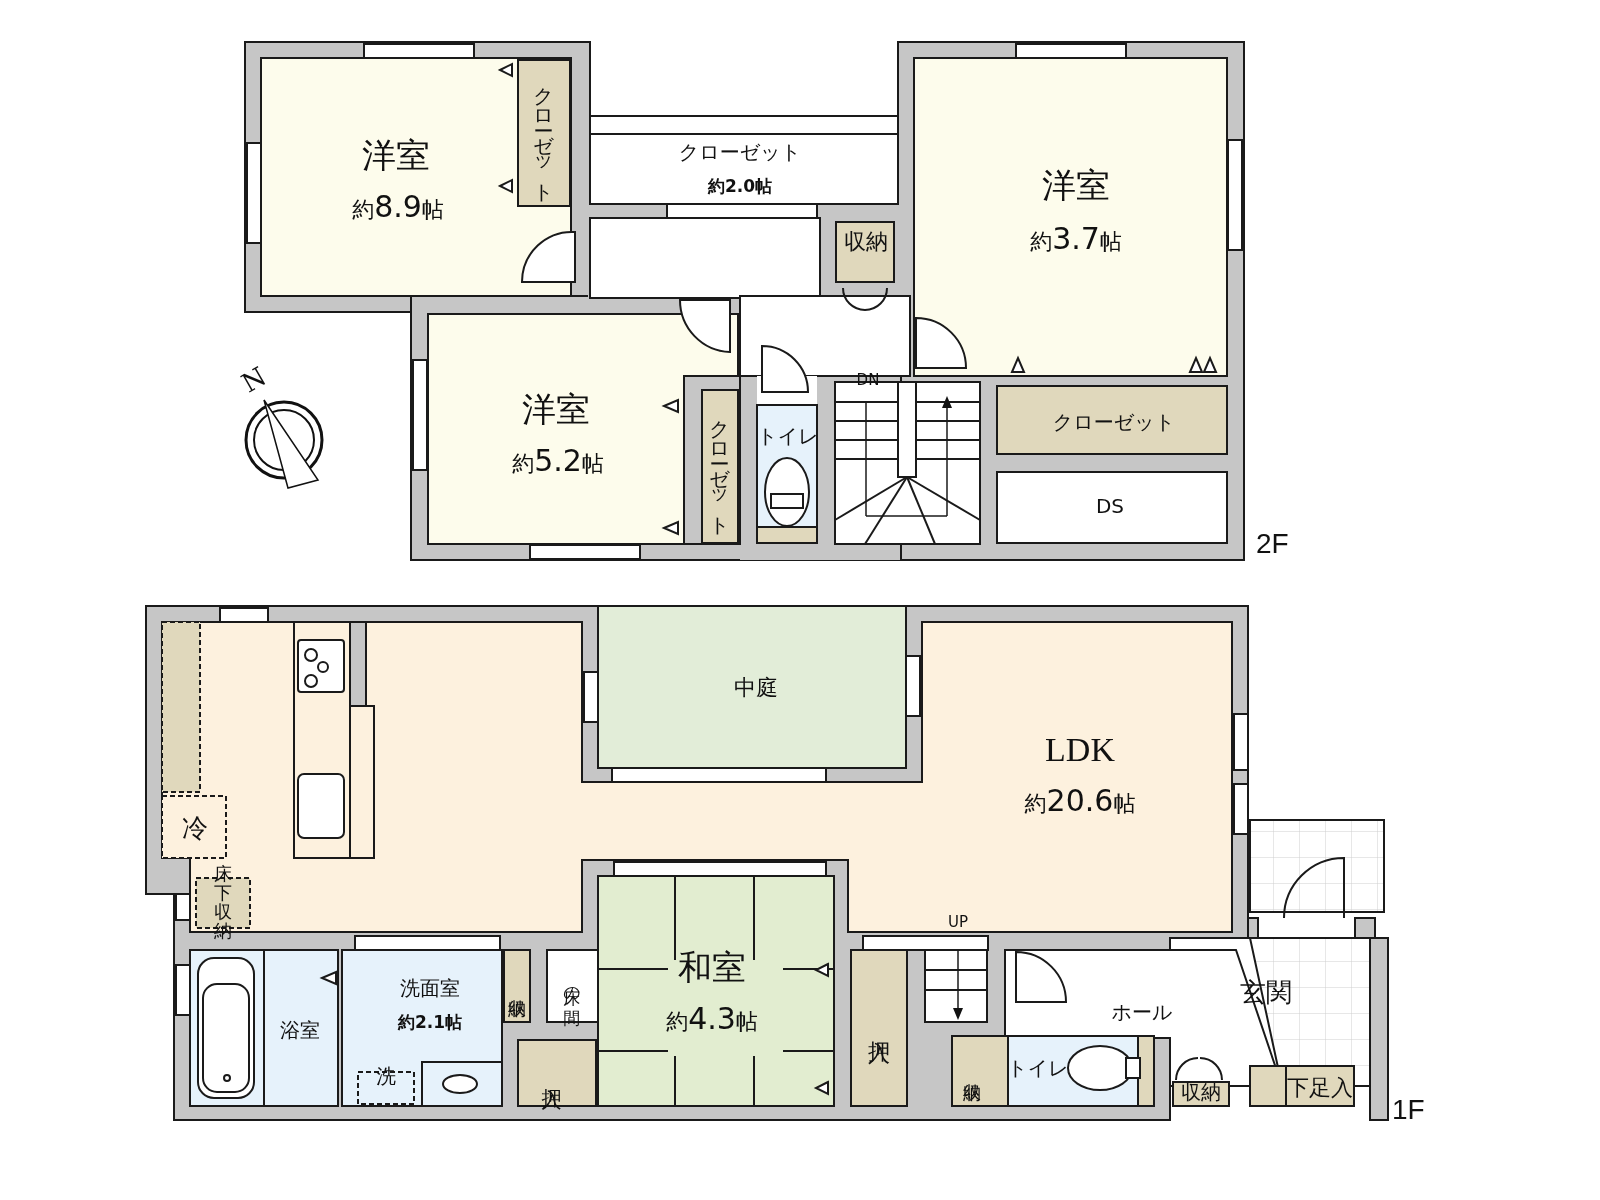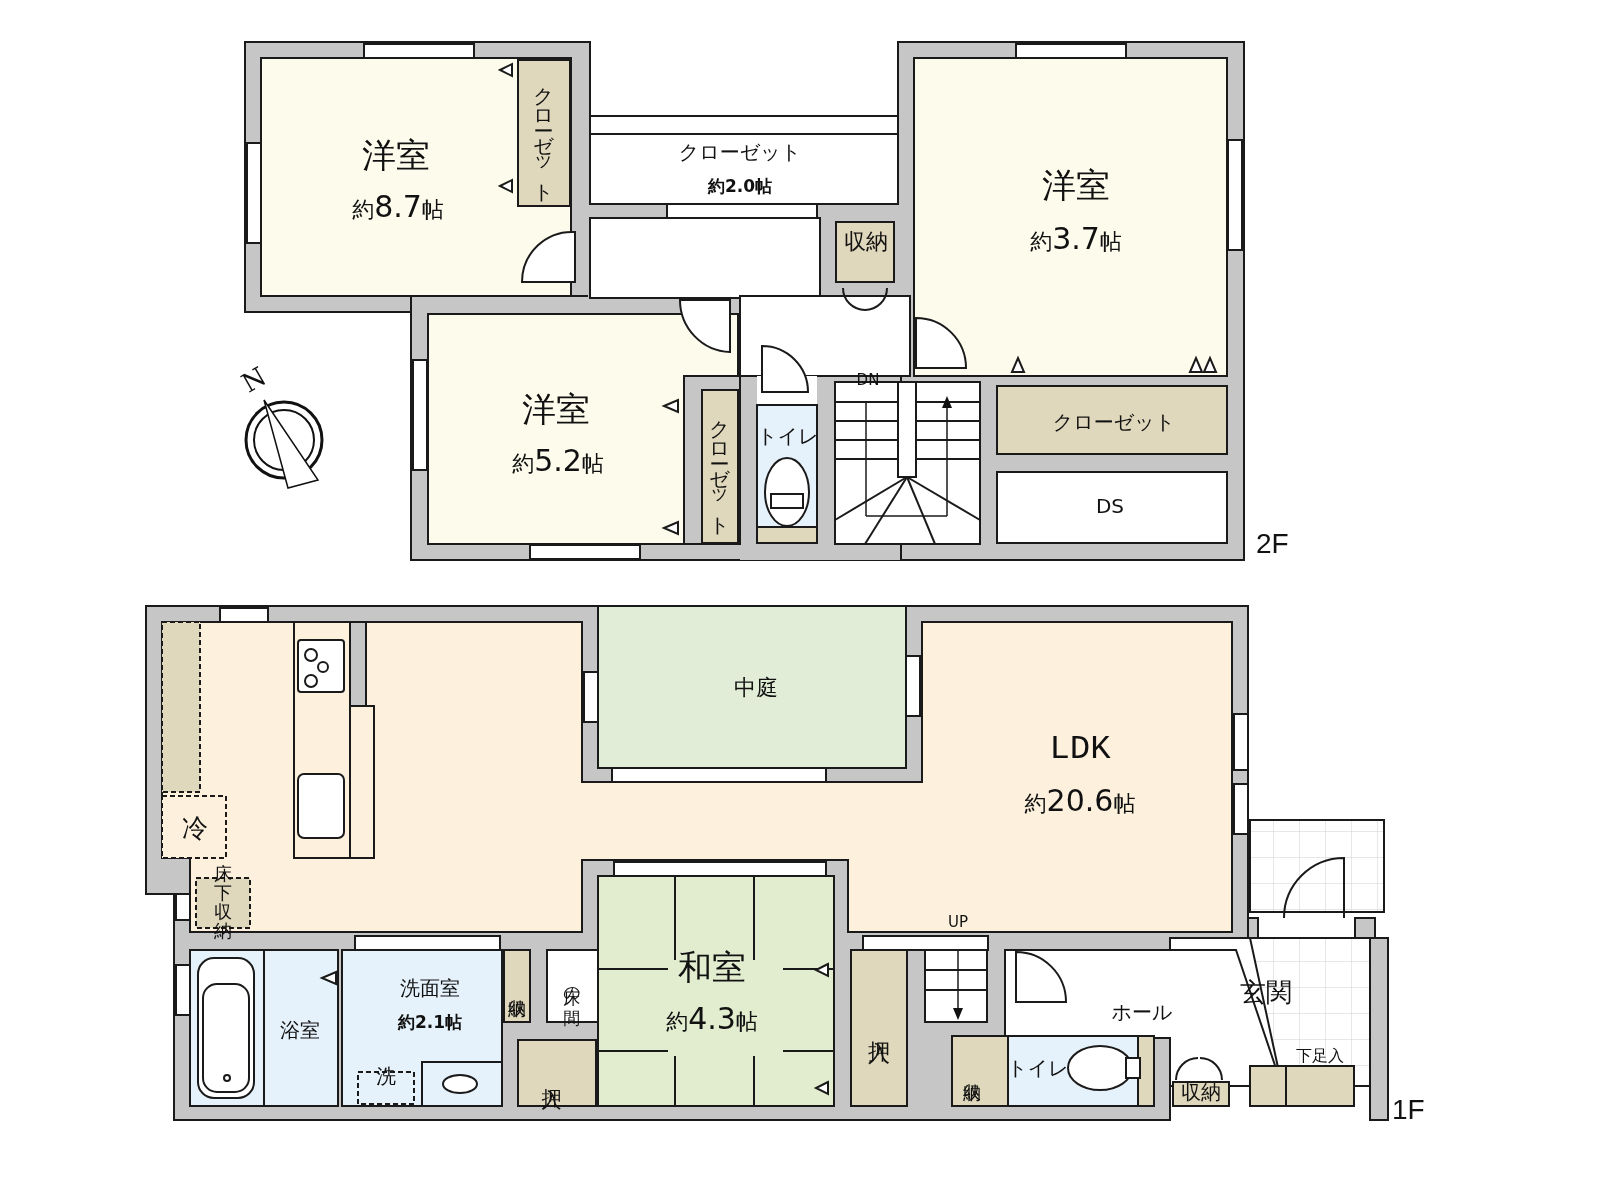--- a/index.html
+++ b/index.html
@@ -199,54 +199,54 @@
 
   <g transform="translate(284,440)">
     <circle r="38" fill="none" stroke="#111" stroke-width="3"></circle>
     <circle r="30" fill="none" stroke="#111" stroke-width="2"></circle>
     <polygon points="-20,-40 4,48 -6,-5" fill="#111"></polygon>
     <polygon points="-20,-40 34,40 4,48" fill="#fff" stroke="#111" stroke-width="1.5"></polygon>
   </g>
 </svg>
 
 <div class="lbl name" style="left:396px;top:156px">洋室</div>
-<div class="lbl area" style="left:398px;top:206px"><span>約</span><span class="num">8.7</span><span>帖</span></div>
+<div class="lbl area" style="left:398px;top:206px"><span>約</span><span class="num">8.9</span><span>帖</span></div>
 <div class="lbl name-s vert" style="left:544px;top:133px">クローゼット</div>
 <div class="lbl name-s" style="left:740px;top:152px">クローゼット</div>
 <div class="lbl area-s" style="left:740px;top:186px"><span>約</span><span>2.0</span><span>帖</span></div>
 <div class="lbl name-m" style="left:866px;top:242px">収納</div>
 <div class="lbl name" style="left:1076px;top:186px">洋室</div>
 <div class="lbl area" style="left:1076px;top:238px"><span>約</span><span class="num">3.7</span><span>帖</span></div>
 <div class="lbl name-s" style="left:1114px;top:422px">クローゼット</div>
 <div class="lbl name-s" style="left:1110px;top:506px">DS</div>
 <div class="lbl name" style="left:556px;top:410px">洋室</div>
 <div class="lbl area" style="left:558px;top:460px"><span>約</span><span class="num">5.2</span><span>帖</span></div>
 <div class="lbl name-s vert" style="left:720px;top:466px">クローゼット</div>
 <div class="lbl name-s" style="left:788px;top:436px">トイレ</div>
 <div class="lbl" style="left:868px;top:380px;font-size:15px">DN</div>
 <div class="floor" style="left:1256px;top:528px">2F</div>
 <div class="lbl" style="left:254px;top:380px;font-size:26px;font-family:'DejaVu Serif',serif;transform:translate(-50%,-50%) rotate(-30deg)">N</div>
 
 <div class="lbl name-m" style="left:756px;top:688px">中庭</div>
-<div class="lbl name" style="left:1080px;top:750px;font-family:Liberation Mono, monospace">LDK</div>
+<div class="lbl name" style="left:1080px;top:750px;font-family:Liberation Serif, serif">LDK</div>
 <div class="lbl area" style="left:1080px;top:800px"><span>約</span><span class="num">20.6</span><span>帖</span></div>
 <div class="lbl" style="left:195px;top:828px;font-size:26px">冷</div>
 <div class="lbl" style="left:223px;top:903px;font-size:18px;width:32px;white-space:normal;line-height:1.05">床下収納</div>
 <div class="lbl name-s" style="left:300px;top:1030px">浴室</div>
 <div class="lbl name-s" style="left:430px;top:988px">洗面室</div>
 <div class="lbl area-s" style="left:430px;top:1022px"><span>約</span><span>2.1</span><span>帖</span></div>
 <div class="lbl name-s" style="left:386px;top:1076px">洗</div>
 <div class="lbl vert" style="left:517px;top:986px;font-size:18px">収納</div>
 <div class="lbl vert" style="left:572px;top:986px;font-size:17px">床の間</div>
 <div class="lbl vert" style="left:552px;top:1073px;font-size:20px">押入</div>
 <div class="lbl name" style="left:712px;top:968px">和室</div>
 <div class="lbl area" style="left:712px;top:1018px"><span>約</span><span class="num">4.3</span><span>帖</span></div>
 <div class="lbl vert" style="left:879px;top:1024px;font-size:22px">押入</div>
 <div class="lbl" style="left:958px;top:922px;font-size:15px">UP</div>
 <div class="lbl name-s" style="left:1142px;top:1012px">ホール</div>
 <div class="lbl" style="left:1266px;top:992px;font-size:26px">玄関</div>
 <div class="lbl vert" style="left:972px;top:1070px;font-size:18px">収納</div>
 <div class="lbl name-s" style="left:1038px;top:1068px">トイレ</div>
 <div class="lbl name-s" style="left:1201px;top:1092px">収納</div>
-<div class="lbl" style="left:1320px;top:1056px;font-size:16px">下足入</div>
+<div class="lbl" style="left:1320px;top:1088px;font-size:22px">下足入</div>
 <div class="floor" style="left:1392px;top:1094px">1F</div>
 
 </div>
 
 </body></html>

